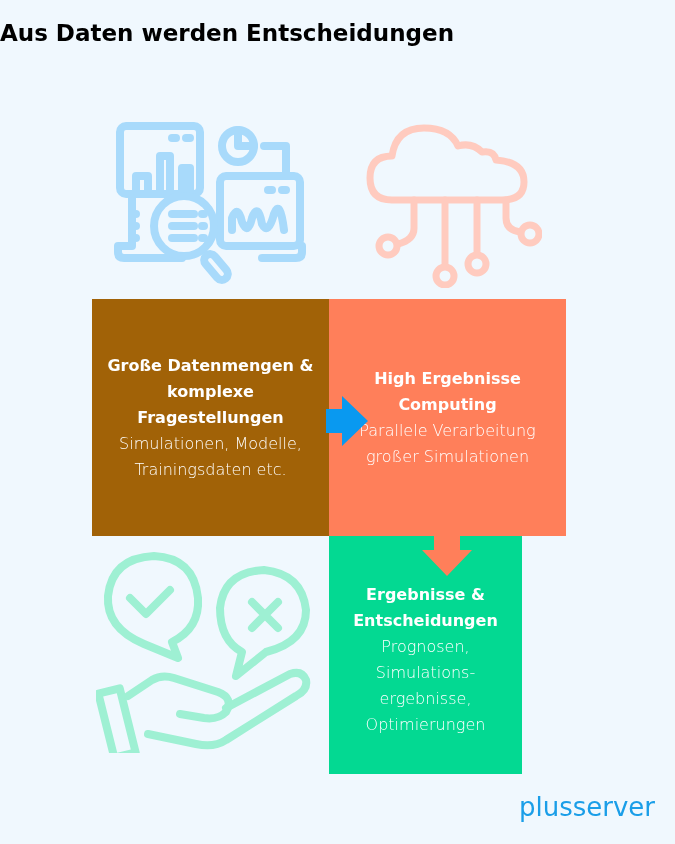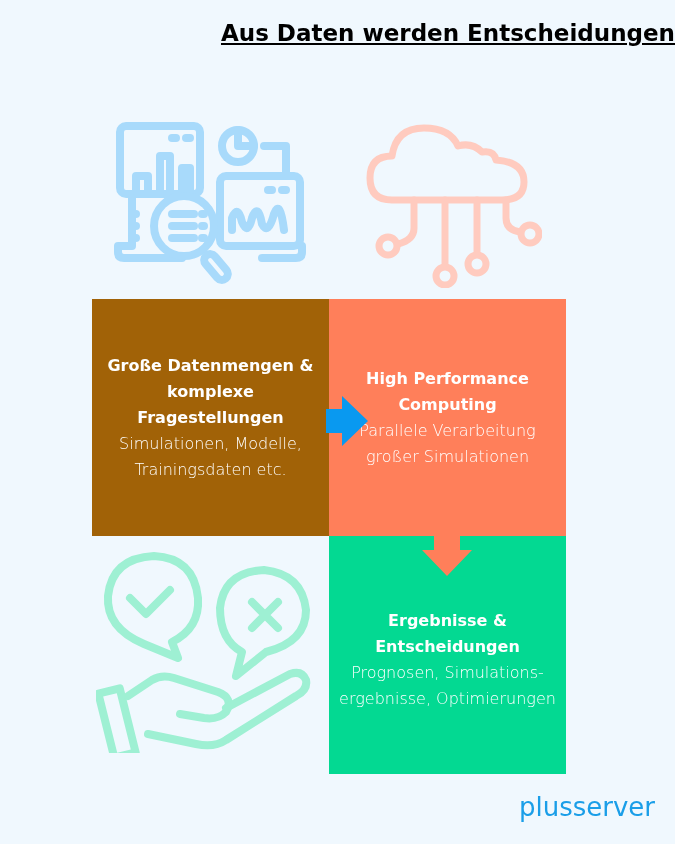--- a/index.html
+++ b/index.html
@@ -1,24 +1,24 @@
 <!DOCTYPE html>
 <html><head>
 <meta charset="utf-8">
 <style>
   html,body{margin:0;padding:0;}
   body{width:675px;height:844px;background:#f0f8fe;position:relative;overflow:hidden;font-family:"DejaVu Sans","Liberation Sans",sans-serif;}
-  .title{position:absolute;left:0;top:20px;width:675px;text-align:right;font-weight:bold;font-size:23px;color:#000;letter-spacing:0px;text-decoration:underline;}
+  .title{position:absolute;left:0;top:20px;width:675px;text-align:left;font-weight:bold;font-size:23px;color:#000;letter-spacing:0px;}
   .icon{position:absolute;}
   .box{position:absolute;display:flex;flex-direction:column;justify-content:center;align-items:center;text-align:center;color:#fff;box-sizing:border-box;}
   .box .h{font-weight:bold;font-size:16px;line-height:26px;}
   .box .b{font-size:16px;line-height:26px;font-weight:300;}
   #box-data{left:92px;top:299px;width:237px;height:237px;padding:0 10px;}
   #box-hpc{left:329px;top:299px;width:237px;height:237px;padding:0 6px;}
-  #box-result{left:329px;top:536px;width:237px;height:238px;padding:30px 10px 20px;}
+  #box-result{left:329px;top:536px;width:193px;height:238px;padding:30px 10px 20px;}
   .arrow{position:absolute;}
   .logo{position:absolute;left:502px;top:792px;font-size:26px;color:#1a9ee8;letter-spacing:0px;font-family:"DejaVu Sans","Liberation Sans",sans-serif;margin-left:17px;}
 </style>
 </head>
 <body>
 
 <div class="title">Aus Daten werden Entscheidungen</div>
 
 <svg class="icon" style="left:112px;top:118px;" width="200" height="170" viewBox="0 0 200 170" fill="none" stroke="#a8dafb" stroke-width="8" stroke-linecap="round" stroke-linejoin="round">
   <rect x="8" y="8" width="80" height="68" rx="6"></rect>
@@ -68,21 +68,21 @@
   <path d="M32 148 L56 132 Q66 126 78 130 L122 144 Q138 150 130 164 Q122 172 108 170 L84 166"></path>
   <path d="M130 160 L194 126 Q206 122 210 132 Q212 142 200 148 L130 192 Q118 200 100 196 L52 186"></path>
 </svg>
 
 <div class="box" id="box-data" style="background:#a16207;">
   <div class="h">Große Datenmengen &amp; komplexe Fragestellungen</div>
   <div class="b">Simulationen, Modelle, Trainingsdaten etc.</div>
 </div>
 
 <div class="box" id="box-hpc" style="background:#ff7f5a;">
-  <div class="h">High Performance Computing</div>
+  <div class="h">High Ergebnisse Computing</div>
   <div class="b">Parallele Verarbeitung großer Simulationen</div>
 </div>
 
 <div class="box" id="box-result" style="background:#03d992;">
   <div class="h">Ergebnisse &amp; Entscheidungen</div>
   <div class="b">Prognosen, Simulations-ergebnisse, Optimierungen</div>
 </div>
 
 <svg class="arrow" style="left:326px;top:396px;" width="44" height="50" viewBox="0 0 44 50">
   <polygon points="0,13 16,13 16,0 42,25 16,50 16,37 0,37" fill="#0999f0"></polygon>

